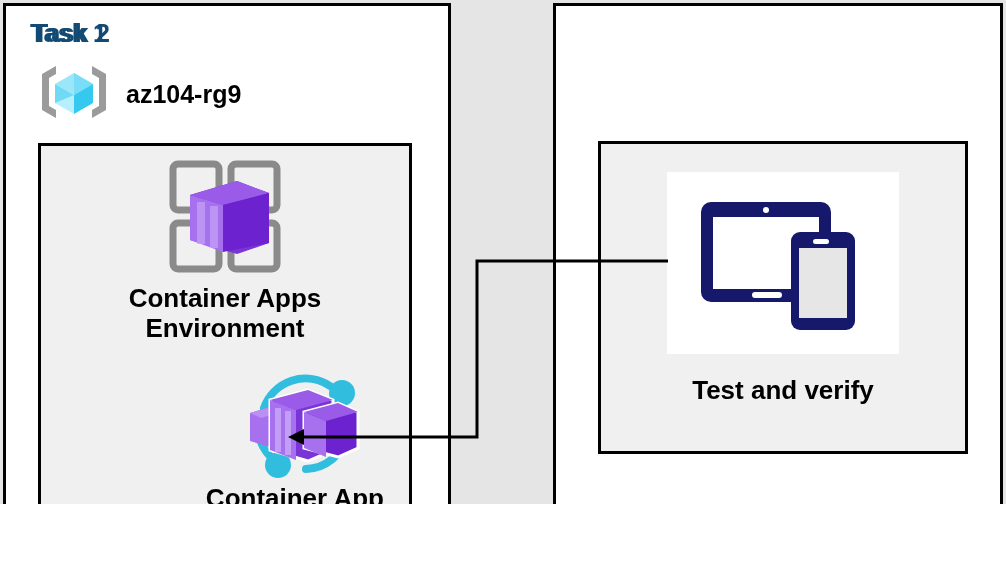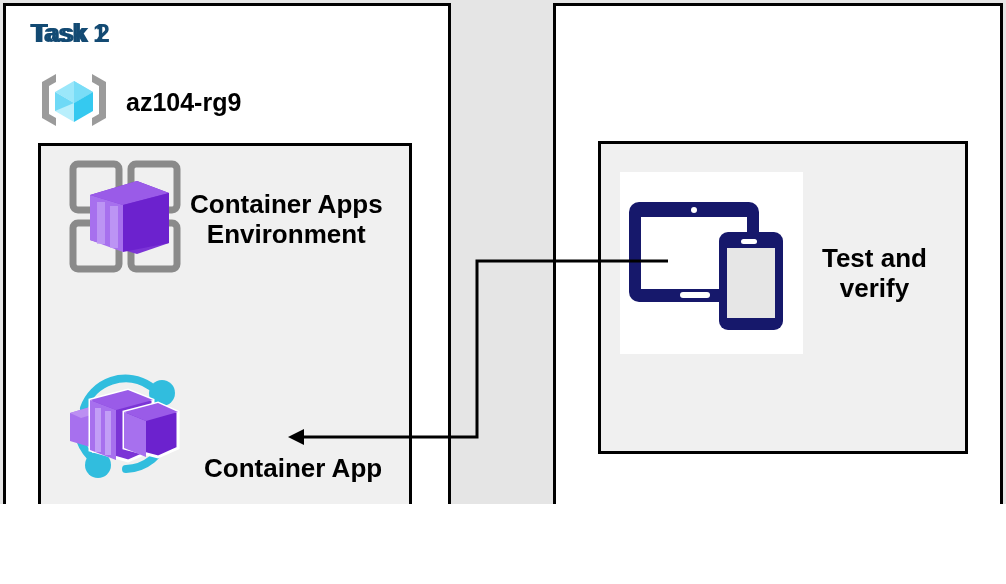--- a/index.html
+++ b/index.html
@@ -37,21 +37,21 @@
     letter-spacing: 0.2px;
     white-space: nowrap;
   }
   #task1-title { left: 30px; top: 19px; }
   #task2-title { left: 33px; top: 19px; text-align: right; }
 
   
   #rg-row {
     position: absolute;
     left: 36px;
-    top: 70px;
+    top: 62px;
     display: flex;
     align-items: center;
     gap: 14px;
   }
   #rg-label {
     font-size: 25px;
     font-weight: bold;
     color: #000000;
     white-space: nowrap;
   }
@@ -63,21 +63,21 @@
     border: 3px solid #000000;
     box-sizing: border-box;
   }
   #task1-inner { left: 38px;  top: 143px; width: 374px; height: 412px; }
   #task2-inner { left: 598px; top: 141px; width: 370px; height: 313px; }
 
   
   .node {
     position: absolute;
     display: flex;
-    flex-direction: row;
+    flex-direction: column;
     align-items: center;
   }
   .node-label {
     font-size: 26px;
     font-weight: bold;
     color: #000000;
     text-align: center;
     line-height: 1.15;
     white-space: pre-line;
   }

